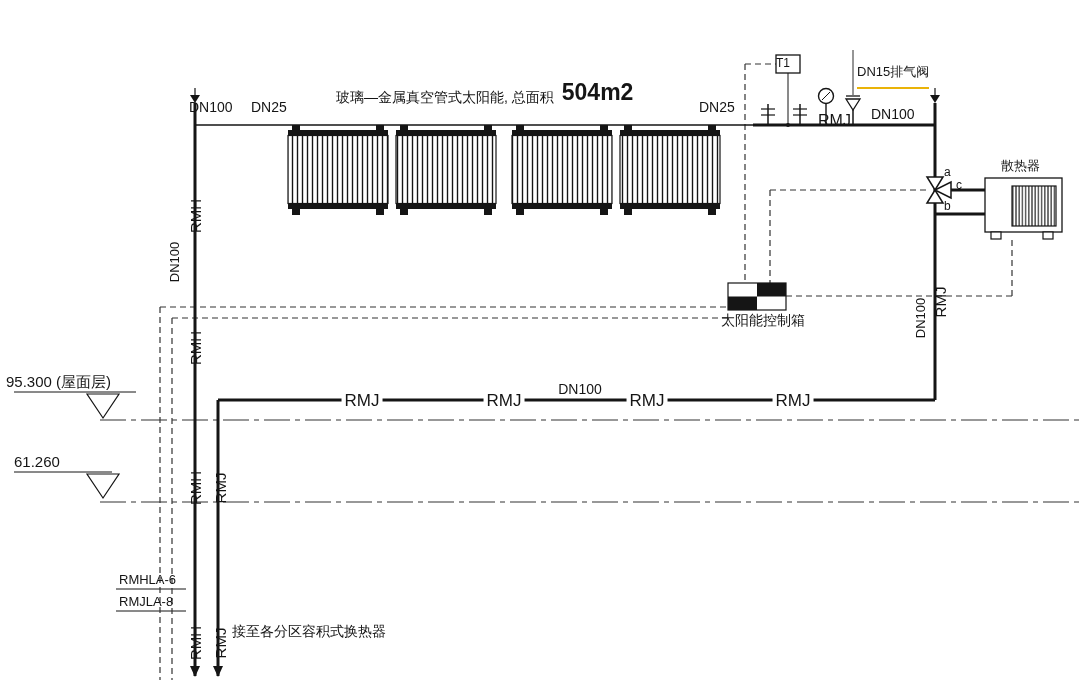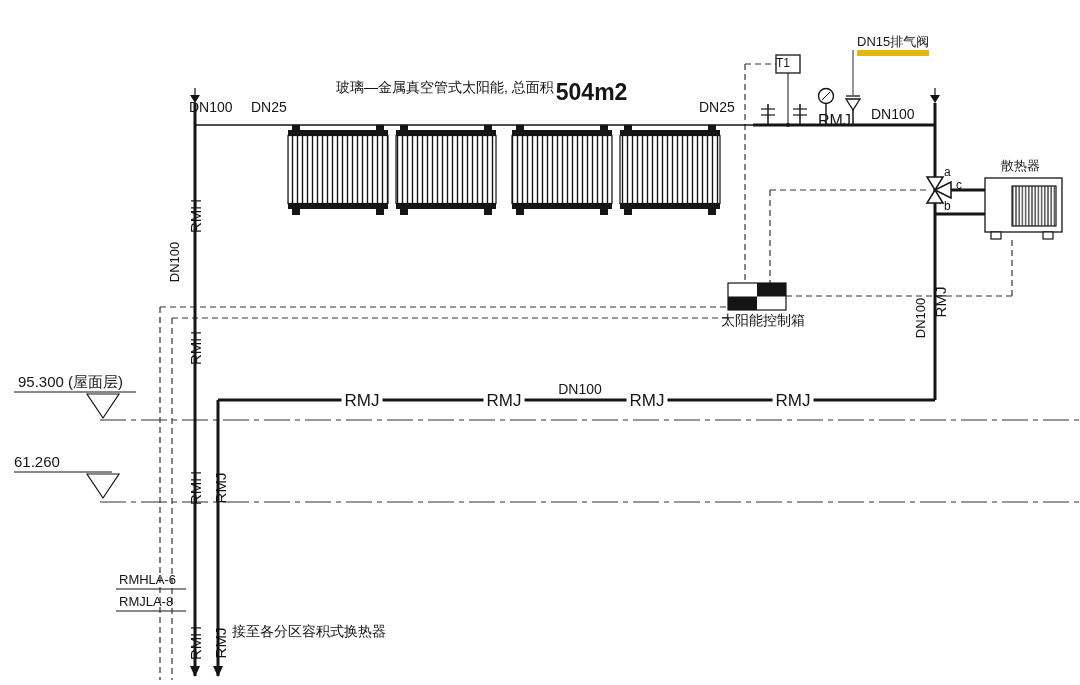--- a/index.html
+++ b/index.html
@@ -5,24 +5,24 @@
   html,body{margin:0;padding:0;background:#fff;}
   #canvas{position:relative;width:1080px;height:685px;background:#fff;overflow:hidden;
           font-family:"Liberation Sans","DejaVu Sans",sans-serif;color:#151515;}
   #linework{position:absolute;left:0;top:0;}
   .lbl{position:absolute;white-space:nowrap;line-height:1.1;color:#151515;}
   .c{transform:translate(-50%,-50%);}
   .vl{transform:translate(-50%,-50%) rotate(-90deg);}
   .bgw{background:#fff;padding:0 3px;}
   .fs12{font-size:12px}.fs13{font-size:13px}.fs14{font-size:14px}
   .fs15{font-size:15px}.fs16{font-size:16px}.fs17{font-size:17px}
-  .title-row{display:flex;align-items:flex-start;gap:2px;}
+  .title-row{display:flex;align-items:flex-end;gap:8px;}
   .title-prefix{font-size:14px;}
   .title-area{font-size:23px;font-weight:700;}
-  .underl{border-bottom:6px solid #eab308;padding-bottom:1px;}
+  .underl{border-bottom:2px solid #eab308;padding-bottom:8px;margin-top:30px;}
 </style>
 </head>
 <body>
 
 <div id="canvas">
 
   <svg id="linework" width="1080" height="685" viewBox="0 0 1080 685">
     <defs>
       <pattern id="hatchV" width="5" height="10" patternUnits="userSpaceOnUse">
         <path d="M2.5 0 V10" stroke="#151515" stroke-width="1.4"></path>
@@ -203,21 +203,21 @@
   <div class="lbl fs15 vl" style="left:221px;top:643px">RMJ</div>
   <div class="lbl fs13 vl" style="left:921px;top:318px">DN100</div>
   <div class="lbl fs15 vl" style="left:941px;top:302px">RMJ</div>
 
   <div class="lbl fs17 c bgw" style="left:362px;top:401px">RMJ</div>
   <div class="lbl fs17 c bgw" style="left:504px;top:401px">RMJ</div>
   <div class="lbl fs14 c" style="left:580px;top:390px">DN100</div>
   <div class="lbl fs17 c bgw" style="left:647px;top:401px">RMJ</div>
   <div class="lbl fs17 c bgw" style="left:793px;top:401px">RMJ</div>
 
-  <div class="lbl fs15" style="left:18px;top:374px">95.300 (屋面层)</div>
+  <div class="lbl fs15" style="left:6px;top:374px">95.300 (屋面层)</div>
   <div class="lbl fs15" style="left:14px;top:454px">61.260</div>
 
   <div class="lbl fs13" style="left:119px;top:573px">RMHLA-6</div>
   <div class="lbl fs13" style="left:119px;top:595px">RMJLA-8</div>
 
   <div class="lbl fs14" style="left:232px;top:624px">接至各分区容积式换热器</div>
 
 </div>
 
 </body></html>

